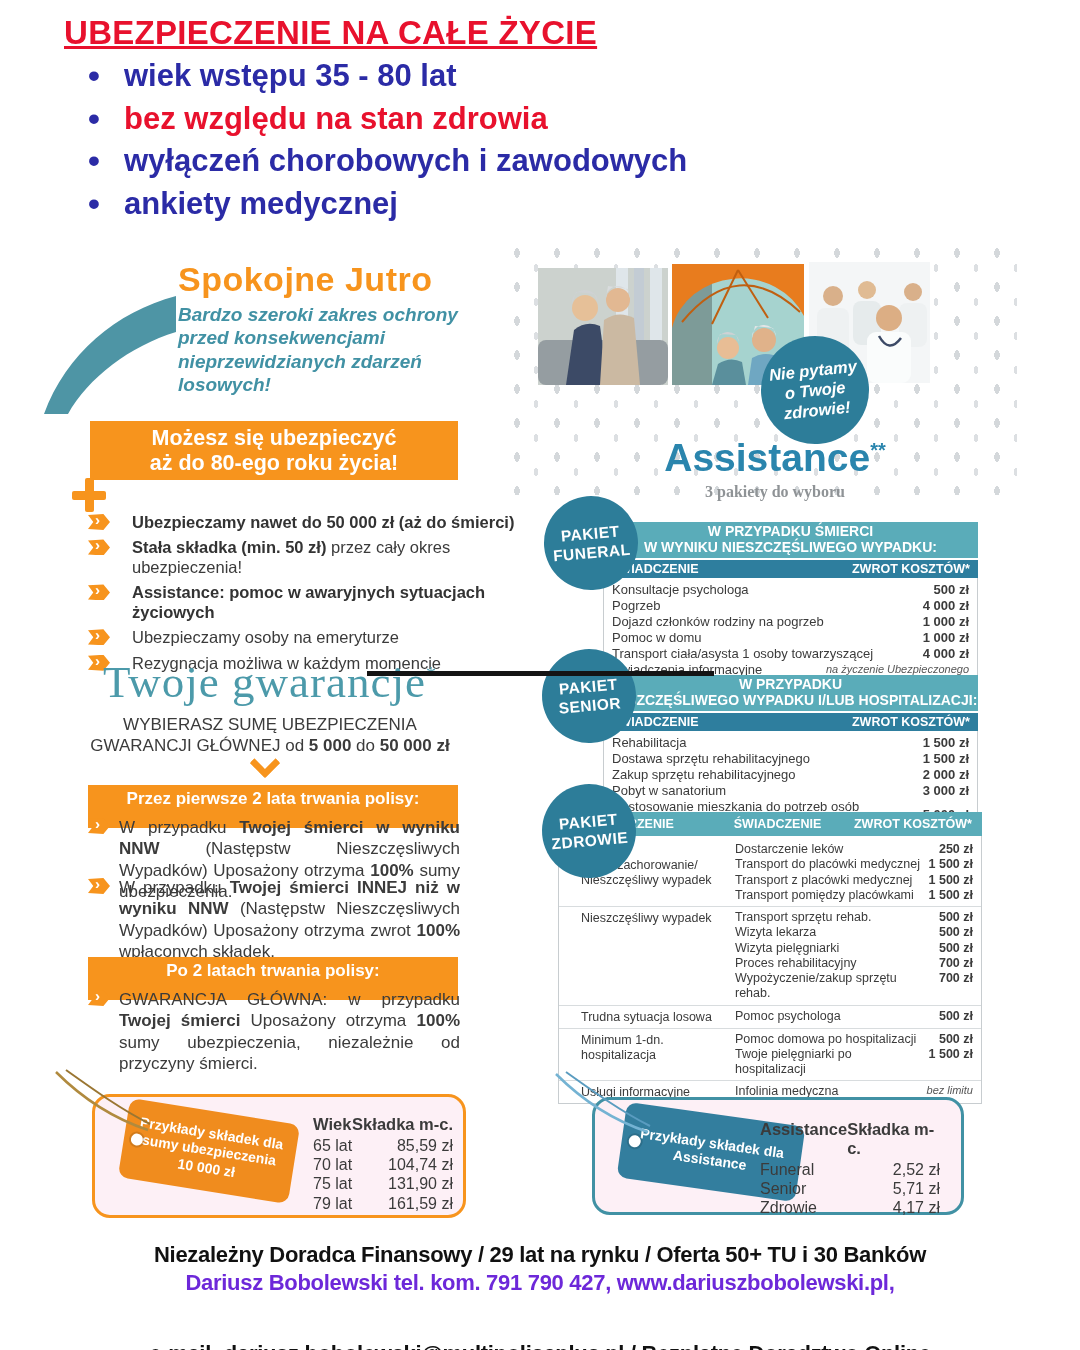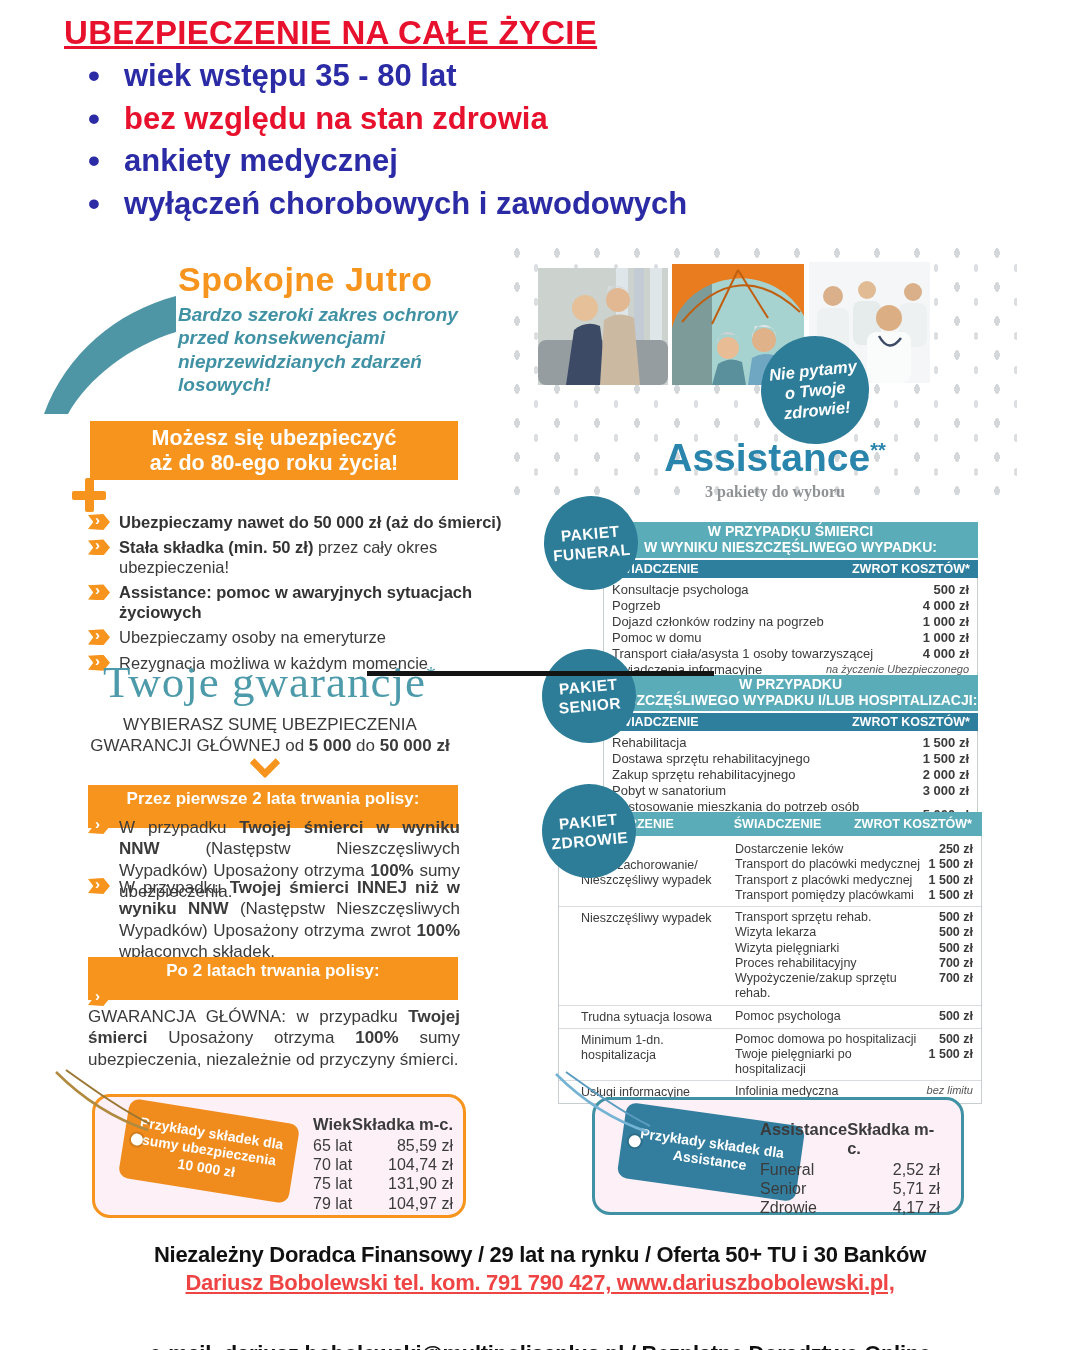--- a/index.html
+++ b/index.html
@@ -22,39 +22,39 @@
   .tagline{left:178px;top:303px;width:315px;font-size:19px;font-weight:bold;font-style:italic;
            color:#4191a4;line-height:1.23;}
   .banner{background:#f7941d;color:#ffffff;font-weight:bold;text-align:center;}
   .banner-age{left:90px;top:421px;width:368px;height:59px;font-size:21.5px;line-height:1.16;
               display:flex;flex-direction:column;justify-content:center;}
   .plus-ic{left:72px;top:478px;width:34px;height:34px;}
   .plus-ic::before{content:"";position:absolute;left:13px;top:0;width:9px;height:34px;background:#f7941d;border-radius:2px;}
   .plus-ic::after{content:"";position:absolute;left:0;top:13px;width:34px;height:9px;background:#f7941d;border-radius:2px;}
 
   .features{left:88px;top:513px;width:446px;}
-  .feat{display:flex;align-items:flex-start;margin-bottom:6px;}
+  .feat{display:flex;align-items:flex-start;margin-bottom:6px;gap:13px;}
   .feat .txt{font-size:16.5px;line-height:1.18;color:#3b3b3b;}
   .feat .txt b{color:#333333;}
   .arrow-ic{flex:0 0 auto;width:22px;height:16px;margin:1px 9px 0 0;background:#f7941d;position:relative;
             clip-path:polygon(0 6%,70% 0,100% 50%,70% 100%,0 94%,24% 50%);}
   .arrow-ic::after{content:"›";position:absolute;left:7px;top:-3px;color:#ffffff;font-size:15px;font-weight:bold;}
 
   
   .guar-title{left:40px;top:656px;width:460px;text-align:center;
               font-family:"Liberation Serif", serif;font-size:45px;color:#4c9aaa;letter-spacing:1px;}
   .guar-title sup{font-size:20px;}
   .guar-sub{left:40px;top:714px;width:460px;text-align:center;font-size:17px;line-height:1.25;color:#3b3b3b;}
   .chev-down{left:254px;top:752px;width:15px;height:15px;border-right:7px solid #f7941d;
              border-bottom:7px solid #f7941d;transform:rotate(45deg);border-radius:2px;}
   .banner-sm{left:88px;width:370px;height:43px;font-size:17px;line-height:27px;}
   .b1{top:785px;} .b2{top:957px;}
   .guar-p{left:88px;width:372px;display:flex;}
   .guar-p .txt{font-size:17px;line-height:1.25;text-align:justify;color:#3b3b3b;}
-  .gp1{top:817px;} .gp2{top:877px;} .gp3{top:989px;flex-direction:column;}
+  .gp1{top:817px;} .gp2{top:877px;} .gp3{top:989px;}
 
   
   .confetti{left:505px;top:243px;width:512px;height:252px;opacity:.85;
     background-image:
       radial-gradient(4px 7px at 12px 10px, #cdd2d5 68%, transparent 72%),
       radial-gradient(3px 6px at 31px 25px, #d6dadd 68%, transparent 72%);
     background-size:40px 34px;}
   .photo{top:268px;height:117px;overflow:hidden;}
   .photo svg{display:block;}
   .ph1{left:538px;width:130px;}
@@ -116,34 +116,34 @@
   .tt-left{left:218px;top:18px;width:140px;}
   .tt-right{left:165px;top:20px;width:180px;}
   .tagtable .thead{display:flex;justify-content:space-between;font-weight:bold;font-size:16.5px;margin-bottom:2px;}
   .tagtable .trow2{display:flex;justify-content:space-between;line-height:1.2;}
   .tagtable .trow2 span:last-child{text-align:right;}
   .strings{z-index:3;pointer-events:none;}
 
   
   .footer-line{left:0;width:1080px;text-align:center;font-weight:bold;color:#111111;font-size:22px;letter-spacing:-0.3px;}
   .fl1{top:1242px;} 
-  .fl2{top:1270px;color:#ef4444;text-decoration:underline;cursor:pointer;}
+  .fl2{top:1270px;color:#6d28d9;cursor:pointer;}
   .fl3{top:1298px;margin-top:43px;}
 </style>
 </head>
 <body>
 
 <div class="page">
 
   <div class="abs main-title">UBEZPIECZENIE NA CAŁE ŻYCIE</div>
   <ul class="abs top-bullets">
     <li>wiek wstępu 35 - 80 lat</li>
     <li class="red">bez względu na stan zdrowia</li>
+    <li>wyłączeń chorobowych i zawodowych</li>
     <li>ankiety medycznej</li>
-    <li>wyłączeń chorobowych i zawodowych</li>
   </ul>
 
   <div class="abs swoosh">
     <svg width="132" height="118" viewBox="0 0 132 118">
       <path d="M0,118 C22,58 72,16 132,0 L132,36 C86,50 44,82 24,118 Z" fill="#4e95a5"></path>
     </svg>
   </div>
   <div class="abs brand">Spokojne Jutro</div>
   <div class="abs tagline">Bardzo szeroki zakres ochrony przed konsekwencjami nieprzewidzianych zdarzeń losowych!</div>
 
@@ -453,21 +453,21 @@
       <div class="trow2">
           <span>70 lat</span>
           <span>104,74 zł</span>
         </div>
       <div class="trow2">
           <span>75 lat</span>
           <span>131,90 zł</span>
         </div>
       <div class="trow2">
           <span>79 lat</span>
-          <span>104,97 zł</span>
+          <span>161,59 zł</span>
         </div>
     </div>
   </div>
 
   <svg class="abs strings" style="left:552px;top:1070px;" width="120" height="90" viewBox="0 0 120 90">
     <path d="M4,4 C30,30 60,50 96,62" stroke="#74b3d3" stroke-width="2.5" fill="none"></path>
     <path d="M14,2 C42,22 70,42 98,56" stroke="#5a9cc0" stroke-width="2" fill="none"></path>
   </svg>
   <div class="abs tagbox tb-right">
     <div class="tag tag-teal">

